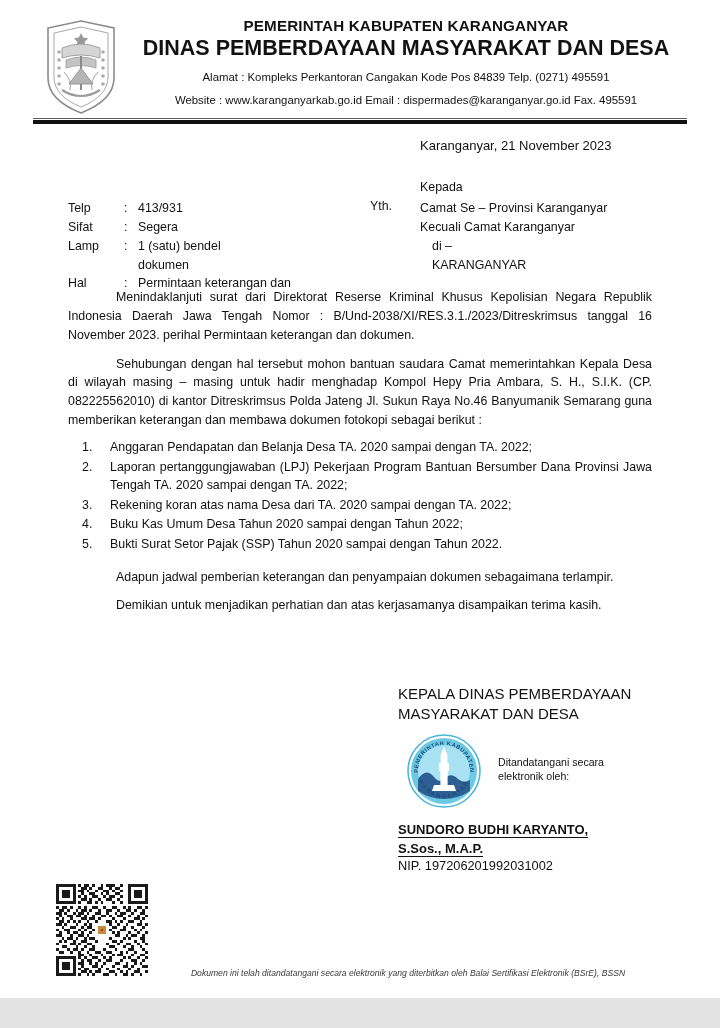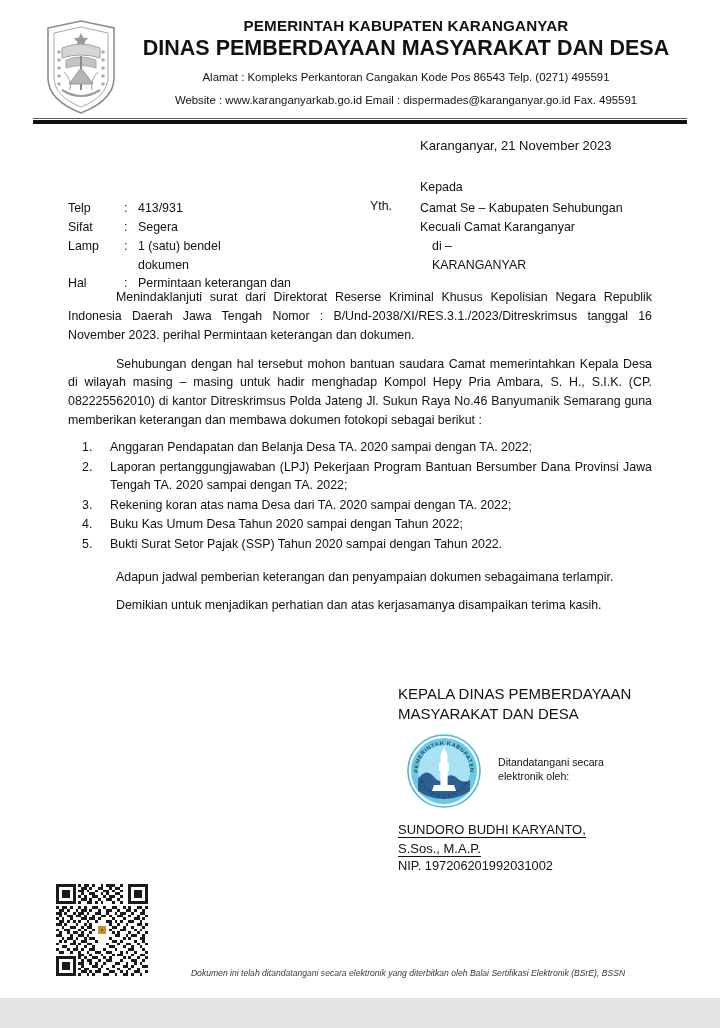--- a/index.html
+++ b/index.html
@@ -202,21 +202,21 @@
     height: 76px;
   }
   .esign-note {
     position: absolute;
     left: 100px;
     top: 22px;
     font-size: 10.6px;
     line-height: 1.35;
   }
   .sign-name {
-    font-weight: normal;
+    font-weight: bold;
     font-size: 13px;
     line-height: 1.32;
     display: inline;
     border-bottom: 1.5px solid #121212;
     margin-top: 20px;
   }
   .sign-name-wrap { margin-top: 2px; }
   .sign-rank {
     font-size: 12.8px;
     line-height: 1.35;
@@ -286,36 +286,36 @@
           <circle cx="61" cy="42" r="1.8" fill="#acacac"></circle>
         <circle cx="61" cy="50" r="1.8" fill="#acacac"></circle>
           <circle cx="61" cy="58" r="1.8" fill="#acacac"></circle>
         <circle cx="61" cy="66" r="1.8" fill="#acacac"></circle>
       </svg>
     </div>
 
     <div class="head-text">
       <div class="head-line1">PEMERINTAH KABUPATEN KARANGANYAR</div>
       <div class="head-line2">DINAS PEMBERDAYAAN MASYARAKAT DAN DESA</div>
-      <div class="head-addr">Alamat : Kompleks Perkantoran Cangakan Kode Pos 86543 Telp. (0271) 495591</div>
+      <div class="head-addr">Alamat : Kompleks Perkantoran Cangakan Kode Pos 84839 Telp. (0271) 495591</div>
       <div class="head-addr">Website : www.karanganyarkab.go.id  Email : dispermades@karanganyar.go.id Fax. 495591</div>
     </div>
 
     <div class="rule-wrap">
       <div class="rule-thin"></div>
       <div class="rule-thick"></div>
     </div>
   </div>
 
   <div class="date-line">Karanganyar, 21 November 2023</div>
 
   <div class="kepada">Kepada</div>
   <div class="yth-label">Yth.</div>
   <div class="addressee">
-    <div>Camat Se – Kabupaten Sehubungan</div>
+    <div>Camat Se – Provinsi Karanganyar</div>
     <div>Kecuali Camat Karanganyar</div>
     <div class="indent">di –</div>
     <div class="indent">KARANGANYAR</div>
   </div>
 
   <table class="meta">
     <tbody>
       <tr>
         <td class="k">Telp</td>
         <td class="c">:</td>

